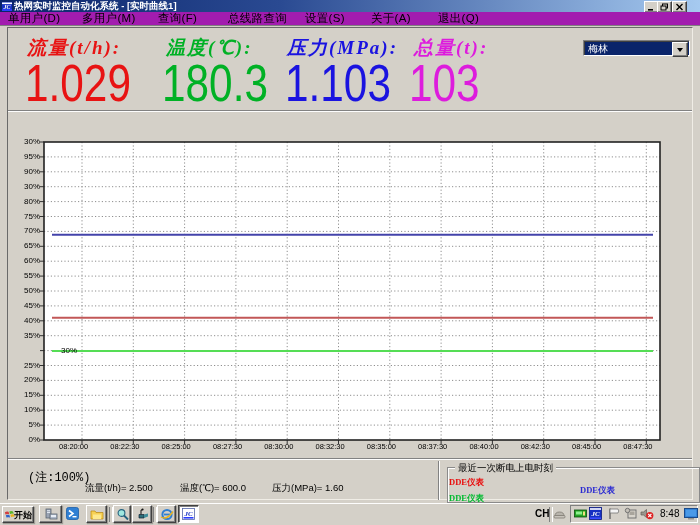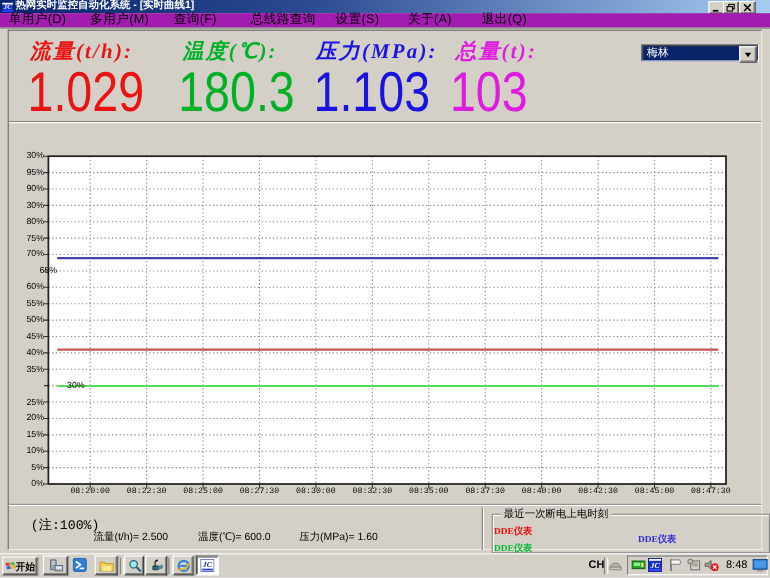--- a/index.html
+++ b/index.html
@@ -42,22 +42,22 @@
   .combo-text{position:absolute;left:4px;top:1px;height:27px;line-height:13px;font-size:10px;color:#ffffff;white-space:nowrap;}
   .combo-btn{position:absolute;right:1px;top:1px;width:14px;height:13px;background:#d4d0c8;
              border-top:1px solid #fff;border-left:1px solid #fff;
              border-right:1px solid #404040;border-bottom:1px solid #404040;
              box-shadow:inset -1px -1px 0 #808080;}
   .combo-arrow{position:absolute;left:4px;top:5px;width:0;height:0;
                border-left:3px solid transparent;border-right:3px solid transparent;border-top:4px solid #000;}
   
   .ylab{position:absolute;width:40px;text-align:right;font-size:8px;color:#000;line-height:8px;
         font-family:"Liberation Sans",sans-serif;}
-  .xlab{position:absolute;width:46px;text-align:center;font-size:7.5px;color:#000;line-height:8px;
-        font-family:Liberation Mono, monospace;letter-spacing:0px;}
+  .xlab{position:absolute;width:46px;font-size:7.5px;color:#000;line-height:8px;
+        font-family:Liberation Sans, sans-serif;letter-spacing:0px;}
   
   .note-text{position:absolute;left:28px;top:469px;font-size:12px;color:#000;font-family:Liberation Mono, monospace;}
   .scale-text{position:absolute;top:482px;font-size:9.5px;color:#000;white-space:nowrap;}
   .groupbox{position:absolute;left:447px;top:467px;width:251px;height:34px;
             border:1px solid #8a8a8a;box-shadow:1px 1px 0 #fdfdfd, inset 1px 1px 0 #fdfdfd;}
   .groupbox-legend{position:absolute;left:455px;top:462px;height:11px;line-height:11px;background:#d4d0c8;
                    padding:0 3px;font-size:9.5px;color:#000;white-space:nowrap;}
   .dde{position:absolute;font-size:8.5px;font-weight:bold;white-space:nowrap;font-family:"Liberation Serif",serif;}
   
   .taskbar{position:absolute;left:0;top:503px;width:700px;height:22px;background:#d4d0c8;border-top:1px solid #fdfdfd;box-sizing:border-box;}
@@ -216,21 +216,21 @@
         <rect x="8" y="6" width="616" height="298" fill="none" stroke="#222222" stroke-width="1.6"></rect>
       </svg>
     <div id="ylabels">
         <div class="ylab" style="left: 0px; top: 138px;">30%</div>
         <div class="ylab" style="left: 0px; top: 152.9px;">95%</div>
         <div class="ylab" style="left: 0px; top: 167.8px;">90%</div>
         <div class="ylab" style="left: 0px; top: 182.7px;">30%</div>
         <div class="ylab" style="left: 0px; top: 197.6px;">80%</div>
         <div class="ylab" style="left: 0px; top: 212.5px;">75%</div>
         <div class="ylab" style="left: 0px; top: 227.4px;">70%</div>
-        <div class="ylab" style="left: 12px; top: 242.3px;">65%</div>
+        <div class="ylab" style="left: 0px; top: 242.3px;">65%</div>
         <div class="ylab" style="left: 0px; top: 257.2px;">60%</div>
         <div class="ylab" style="left: 0px; top: 272.1px;">55%</div>
         <div class="ylab" style="left: 0px; top: 287px;">50%</div>
         <div class="ylab" style="left: 0px; top: 301.9px;">45%</div>
         <div class="ylab" style="left: 0px; top: 316.8px;">40%</div>
         <div class="ylab" style="left: 0px; top: 331.7px;">35%</div>
         <div class="ylab" style="left: 0px; top: 346.6px; margin-left: 37px;">30%</div>
         <div class="ylab" style="left: 0px; top: 361.5px;">25%</div>
         <div class="ylab" style="left: 0px; top: 376.4px;">20%</div>
         <div class="ylab" style="left: 0px; top: 391.3px;">15%</div>

